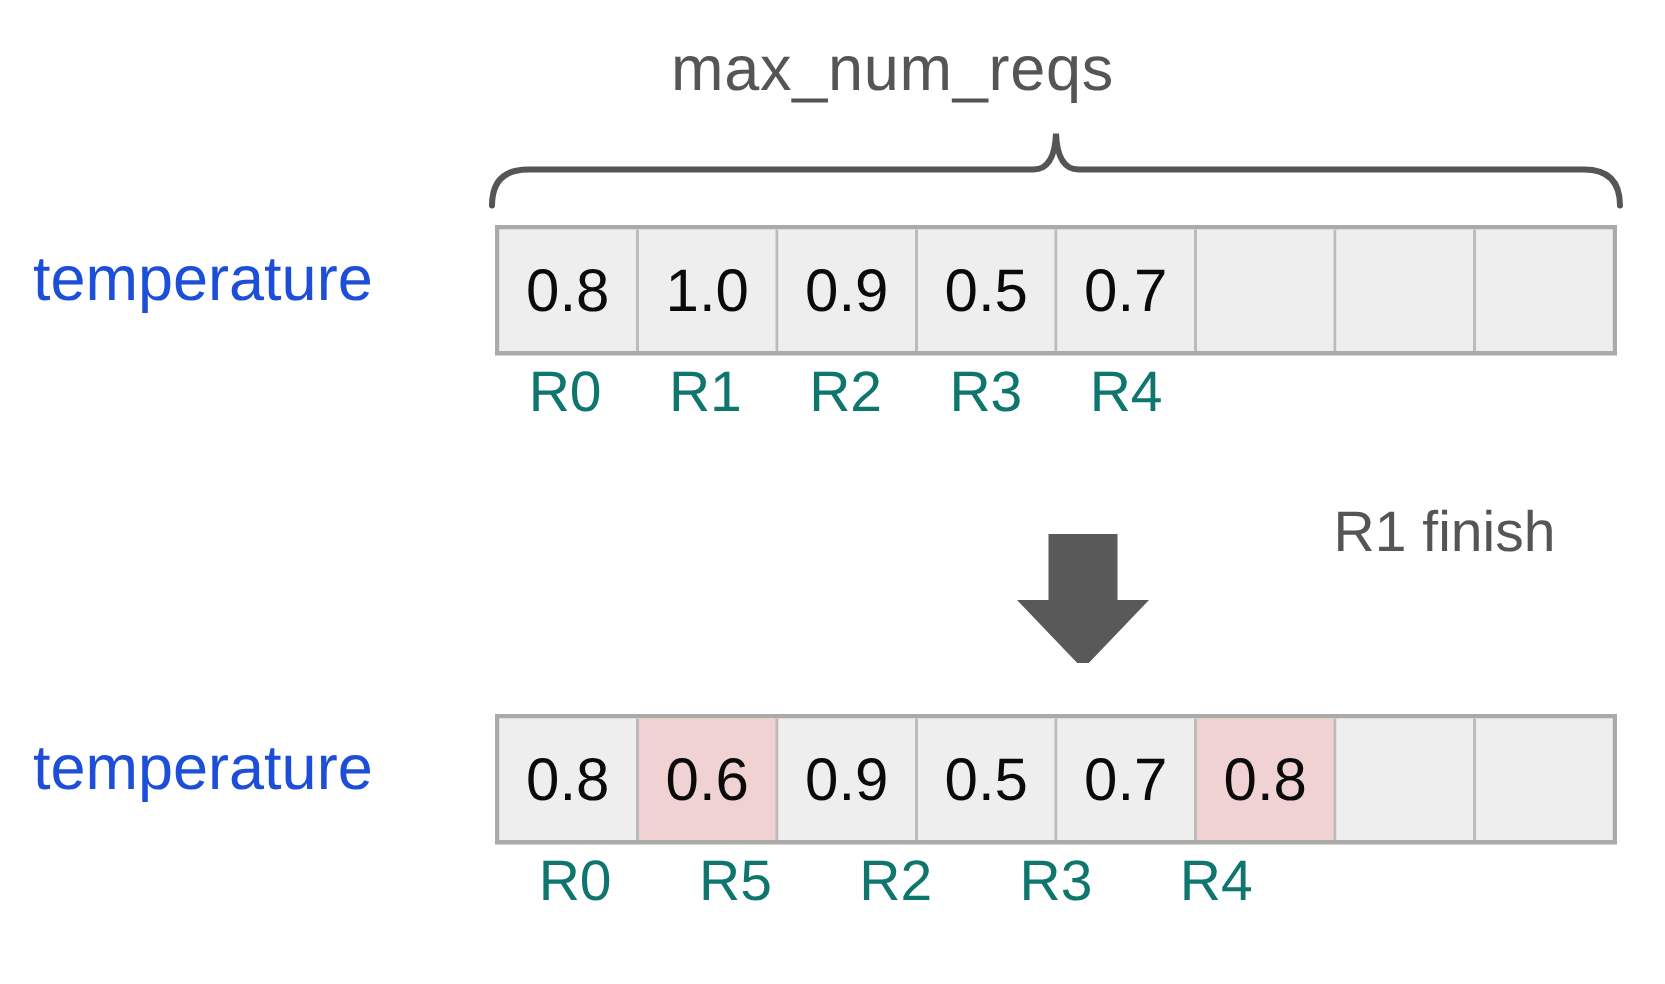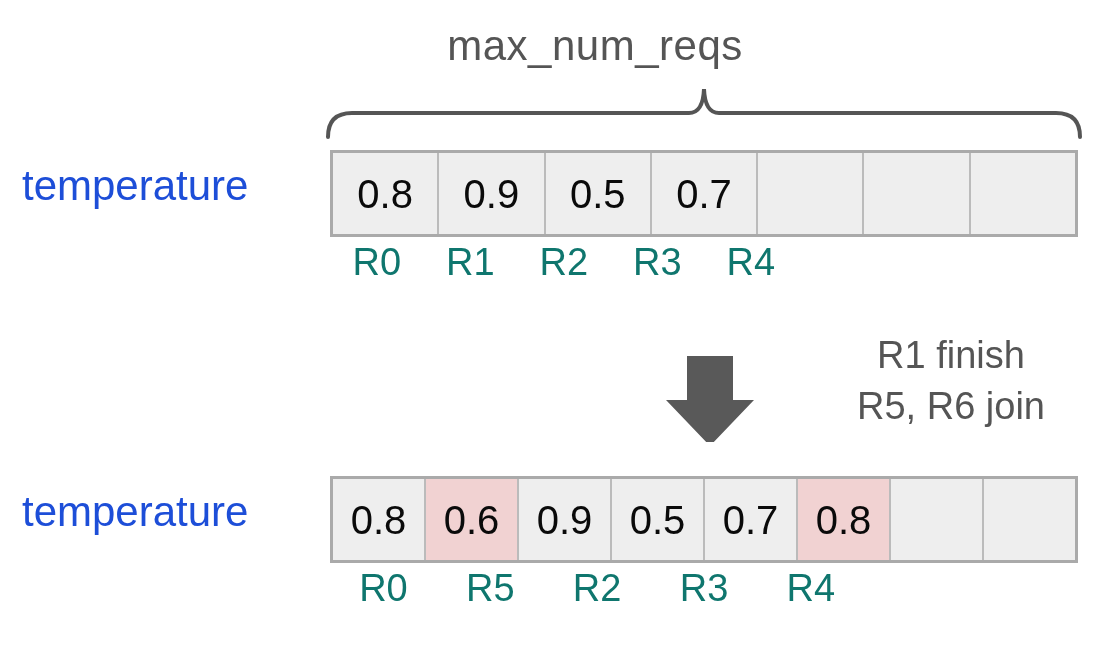--- a/index.html
+++ b/index.html
@@ -95,21 +95,21 @@
     text-align: center;
     font-size: 38px;
     color: #0f766e;
     line-height: 1.05;
     white-space: nowrap;
   }
 
   
   #transition {
     position: absolute;
-    left: 0;
+    left: 12px;
     top: 330px;
     width: 1004px;
     height: 120px;
   }
   #down-arrow {
     position: absolute;
     left: 660px;
     top: 12px;
     width: 100px;
     height: 100px;
@@ -134,20 +134,21 @@
 <svg id="brace-svg" viewBox="0 0 772 66" preserveAspectRatio="none">
   <path d="M 10 57 Q 10 33 34 33 L 371 33 Q 385 33 386 9 Q 387 33 401 33 L 738 33 Q 762 33 762 57" fill="none" stroke="#555555" stroke-width="4" stroke-linecap="round"></path>
 </svg>
 
 <div class="row-block" id="row-block-1">
 
   <div class="row-label">temperature</div>
 
   <div class="grid">
     <div class="cell">0.8</div>
+    <div class="cell">1.0</div>
     <div class="cell">0.9</div>
     <div class="cell">0.5</div>
     <div class="cell">0.7</div>
     <div class="cell"></div>
     <div class="cell"></div>
     <div class="cell"></div>
   </div>
 
   <div class="tags">
     <div class="tag">R0</div>
@@ -160,21 +161,20 @@
     <div class="tag"></div>
   </div>
 </div>
 
 <div id="transition">
   <svg id="down-arrow" viewBox="0 0 100 100">
     <polygon points="27,14 73,14 73,58 94,58 50,104 6,58 27,58" fill="#595959"></polygon>
   </svg>
   <div id="transition-note">
     <div>R1 finish</div>
-    <div>R5, R6 join</div>
   </div>
 </div>
 
 <div class="row-block" id="row-block-2">
 
   <div class="row-label">temperature</div>
 
   <div class="grid">
     <div class="cell">0.8</div>
     <div class="cell highlight">0.6</div>

